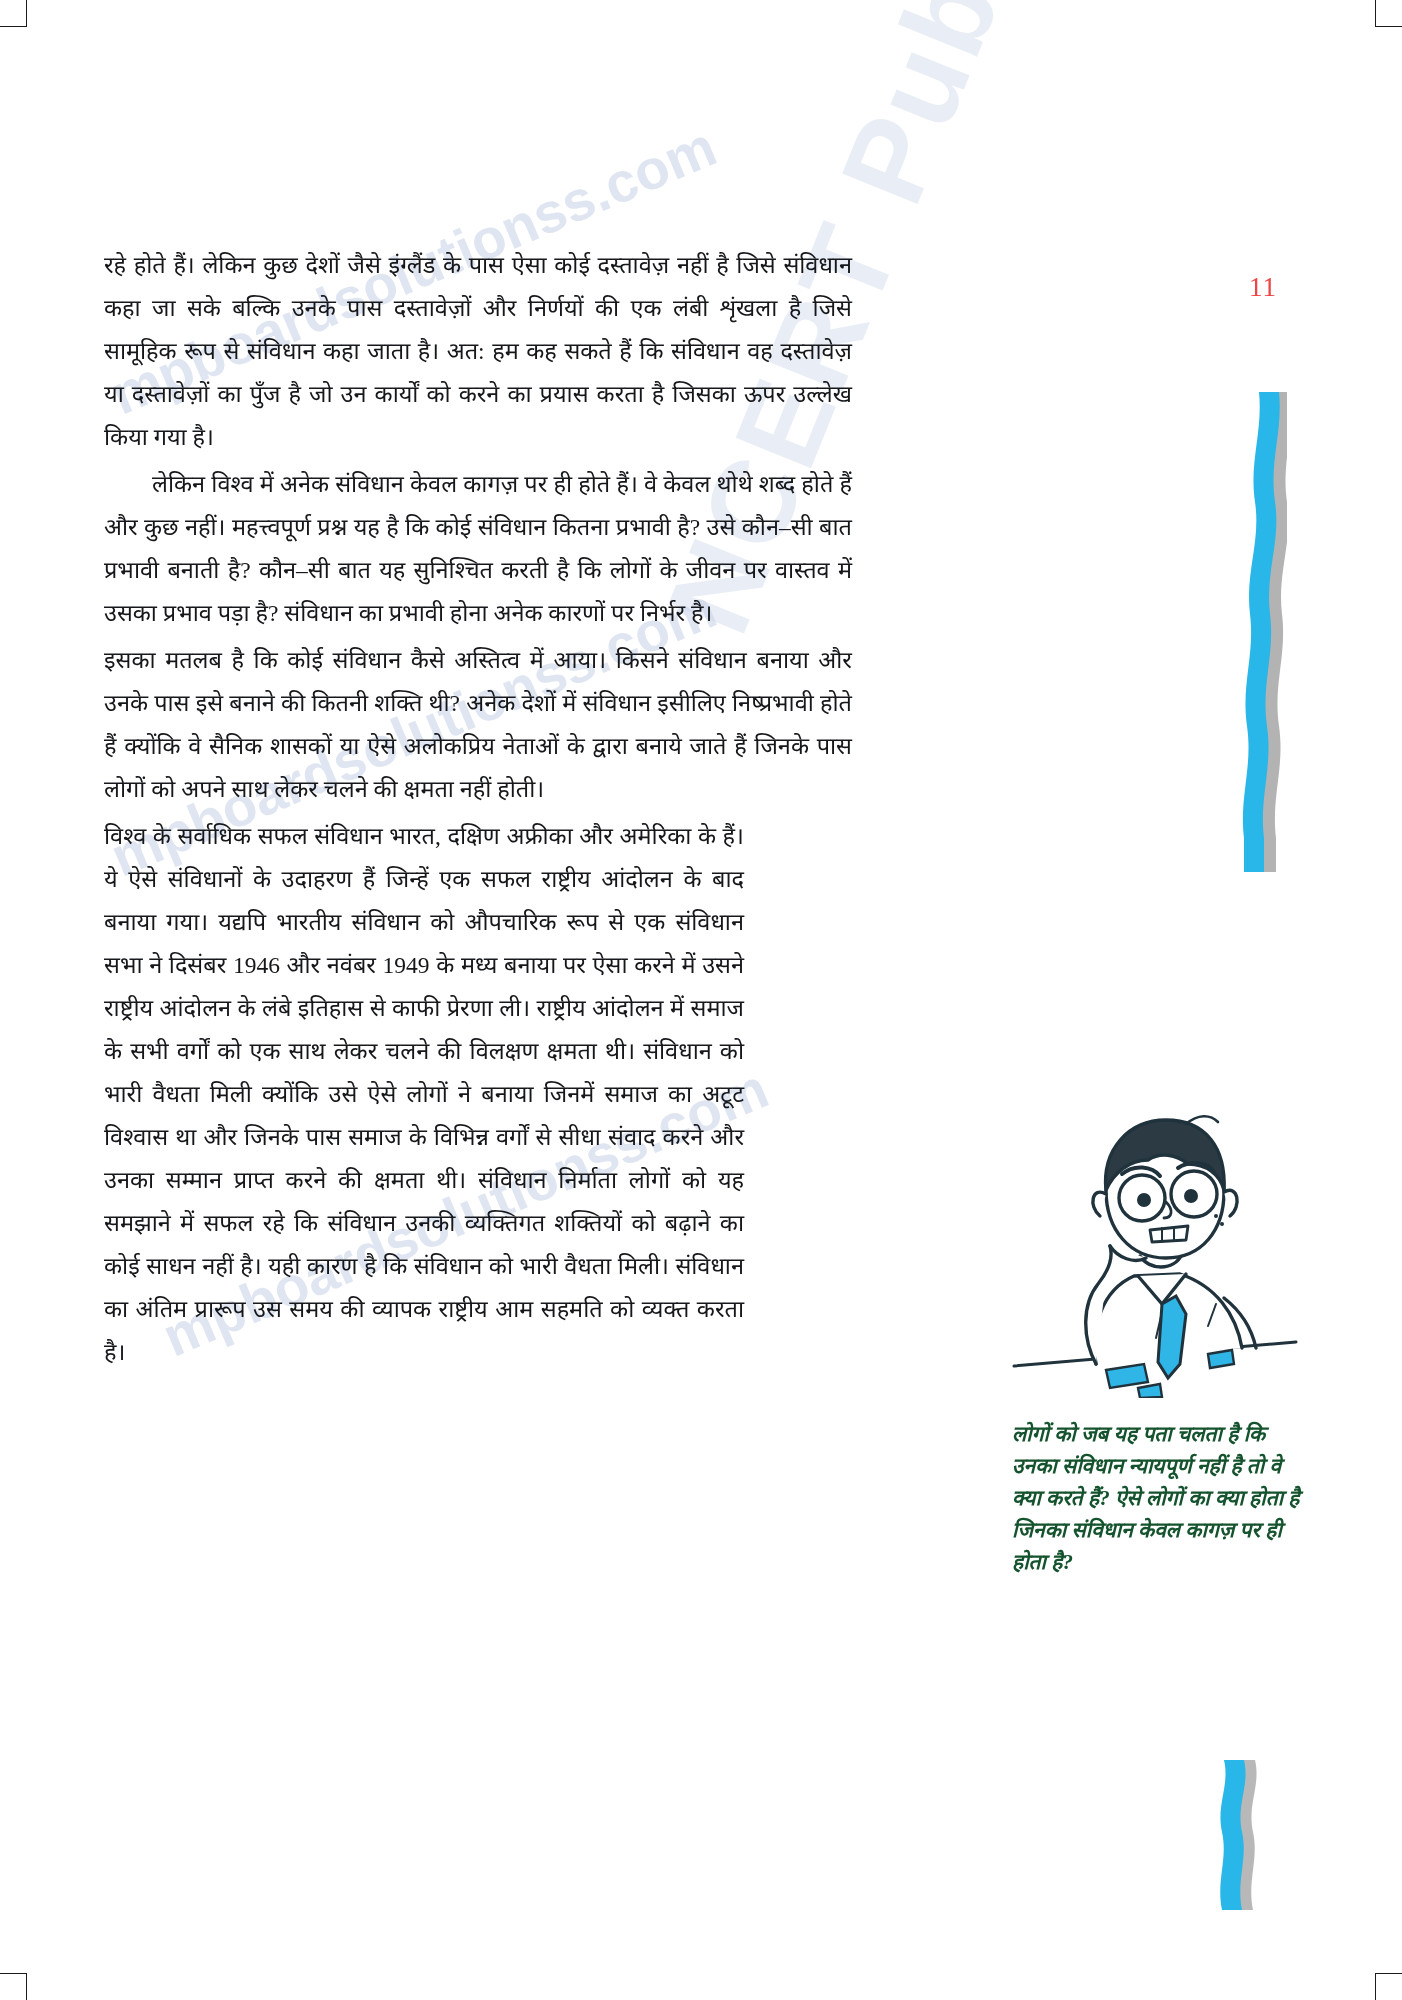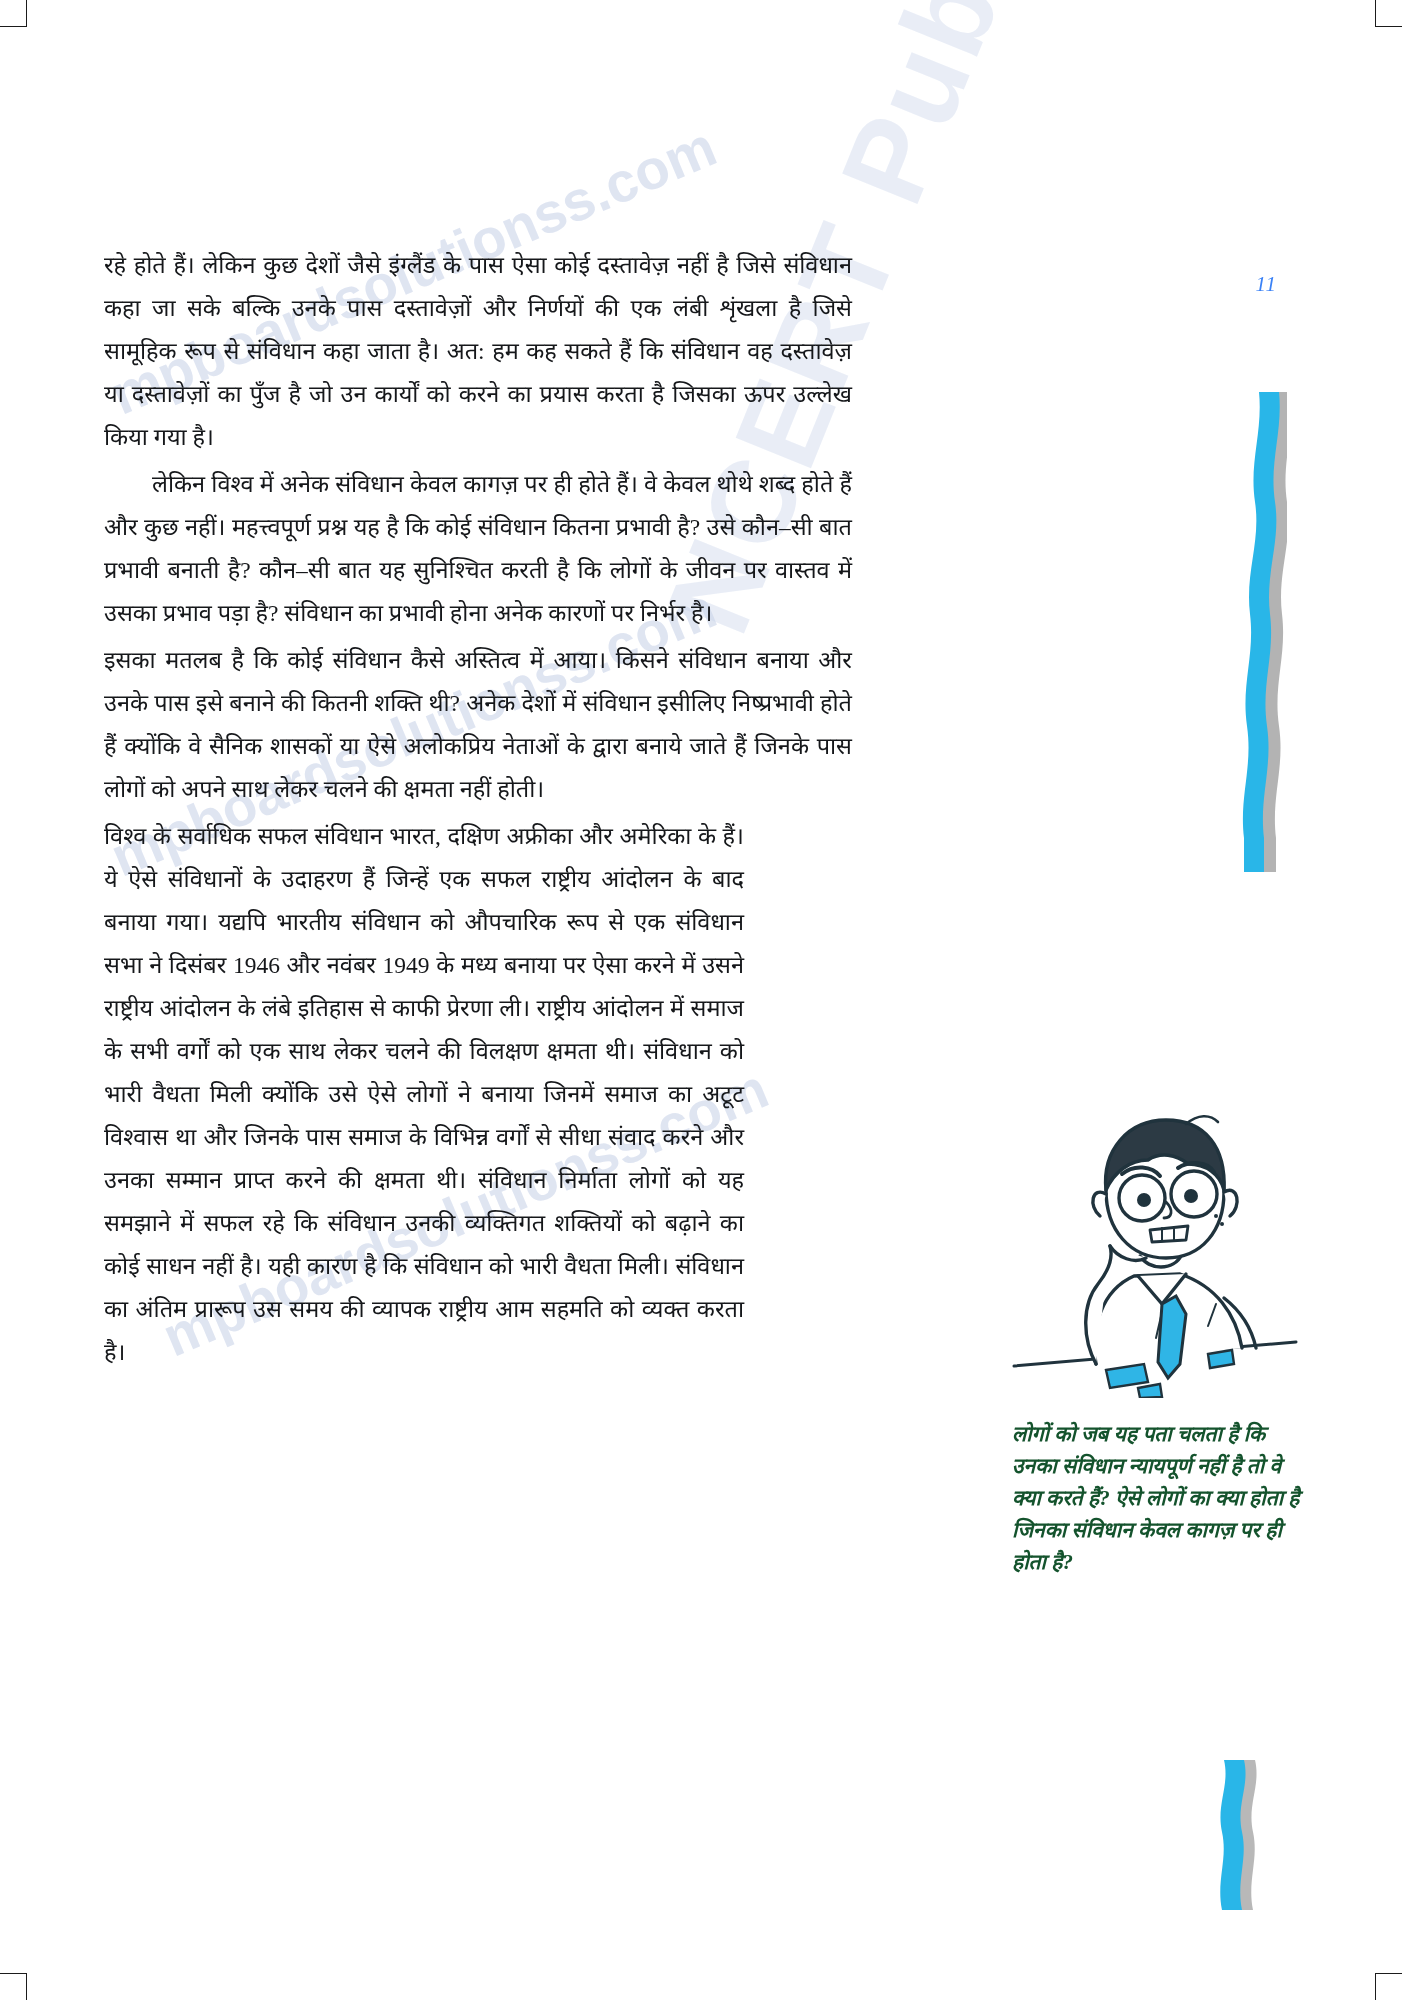--- a/index.html
+++ b/index.html
@@ -41,24 +41,23 @@
     font-size: 19px;
     letter-spacing: 0.4px;
     color: #5c5c5c;
   }
 
   
   .page-number {
     position: absolute;
     right: 125px;
     top: 272px;
-    font-size: 21px;
-    color: #3b82f6;
+    font-size: 27px;
+    color: #ef4444;
     letter-spacing: 1px;
-    font-style: italic;
   }
 
   
   .column {
     position: absolute;
     left: 104px;
     top: 244px;
     width: 748px;
   }
   .para {

